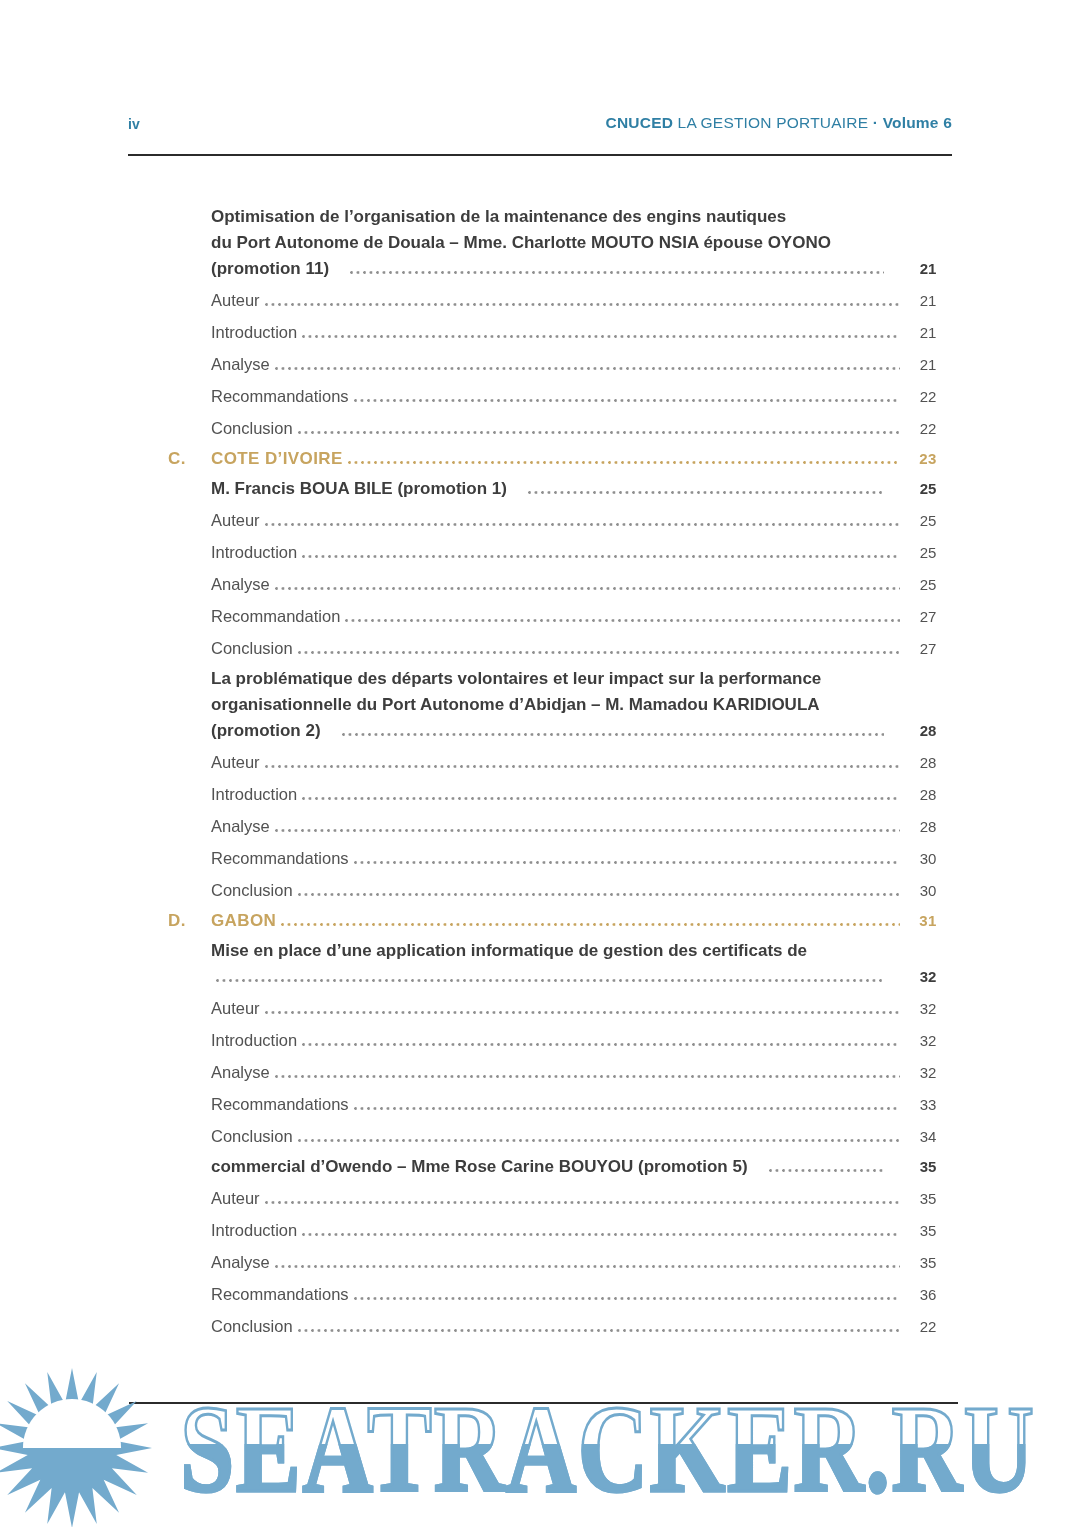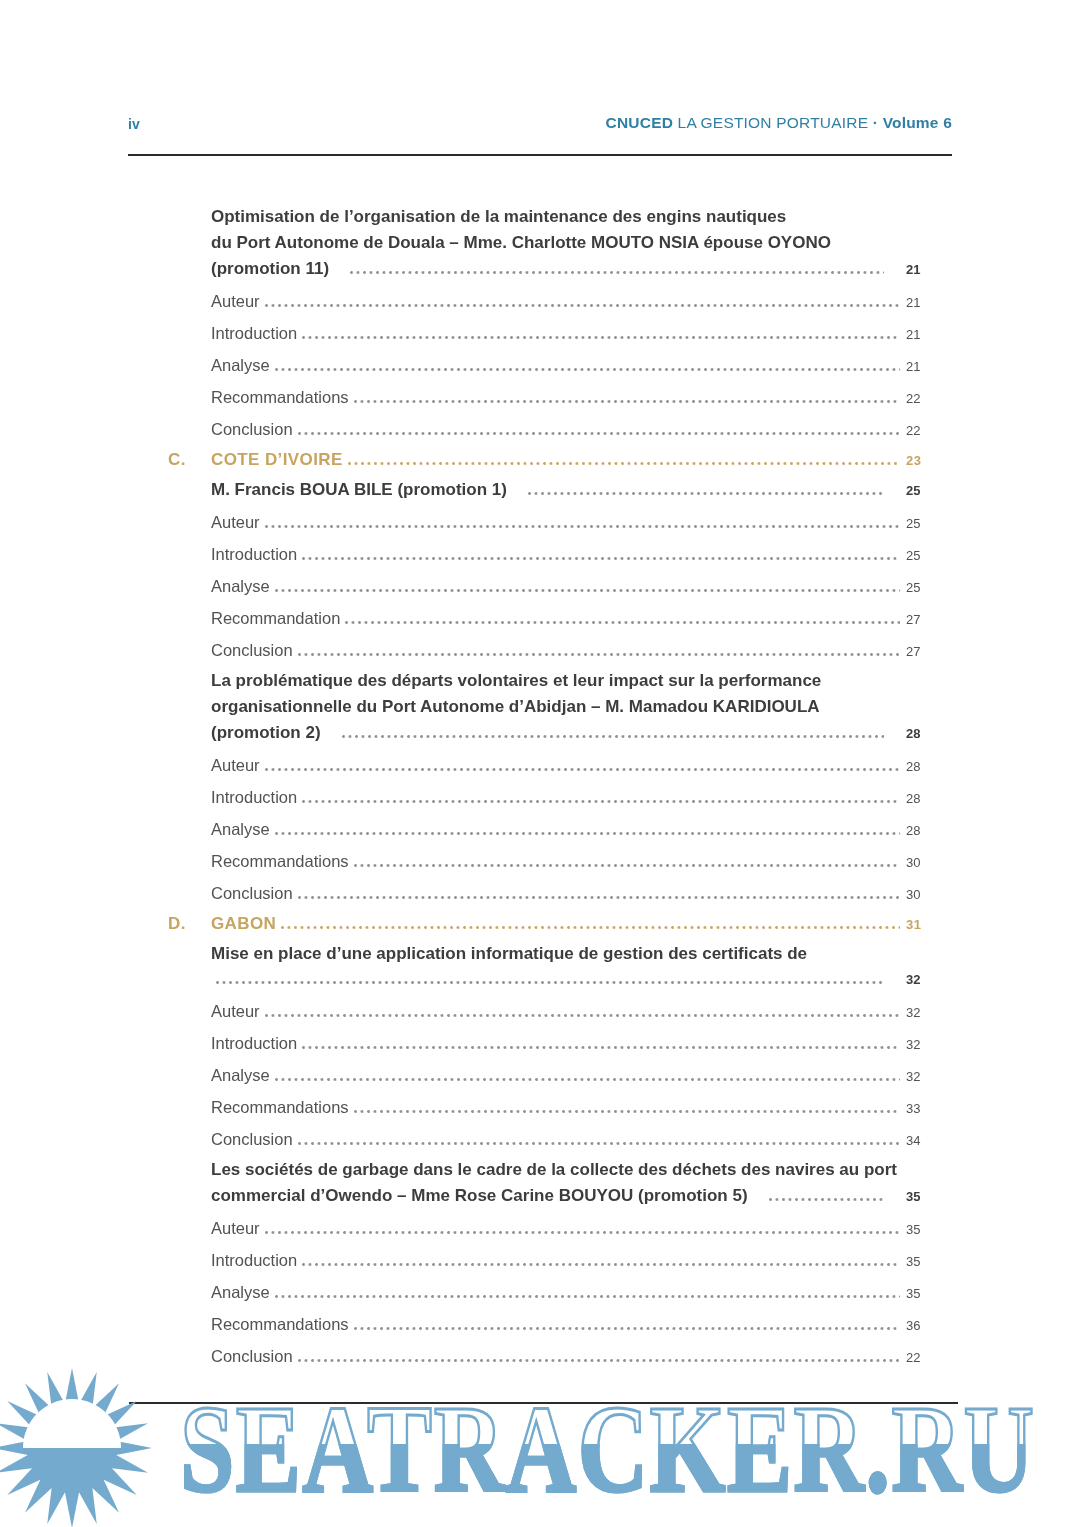--- a/index.html
+++ b/index.html
@@ -55,21 +55,21 @@
     height: 3px;
     margin: 0 6px 0 5px;
     background-image: radial-gradient(circle at 1.5px 1.5px, #8f8f8f 1.15px, rgba(0,0,0,0) 1.6px);
     background-size: 6.5px 3px;
     background-repeat: repeat-x;
     background-position: left bottom;
   }
   .section-row .dots {
     background-image: radial-gradient(circle at 1.5px 1.5px, #c7a45f 1.15px, rgba(0,0,0,0) 1.6px);
   }
-  .pagenum { flex: none; width: 44px; text-align: left; font-size: 13px; }
+  .pagenum { flex: none; width: 44px; text-align: center; font-size: 15px; }
 
   
   .footer-rule {
     position: absolute; top: 1402px; left: 129px; width: 829px; height: 2px;
     background: #2b2b2b; z-index: 3;
   }
   .wm-sun { position: absolute; top: 1368px; left: -8px; z-index: 4; }
   .wm-text {
     position: absolute; top: 1387px; left: 180px; z-index: 2;
     font-family: "Liberation Serif", serif;
@@ -238,21 +238,20 @@
     <span class="dots"></span>
     <span class="pagenum">33</span>
   </div>
   <div class="sub-row">
     <span>Conclusion</span>
     <span class="dots"></span>
     <span class="pagenum">34</span>
   </div>
 
   <div class="entry">
-    <div class="t-line">Les sociétés de garbage dans le cadre de la collecte des déchets des navires au port</div>
     <div class="t-line t-last">
       <span>commercial d’Owendo – Mme Rose Carine BOUYOU (promotion 5)</span>
       <span class="dots"></span>
       <span class="pagenum">35</span>
     </div>
   </div>
   <div class="sub-row">
     <span>Auteur</span>
     <span class="dots"></span>
     <span class="pagenum">35</span>

